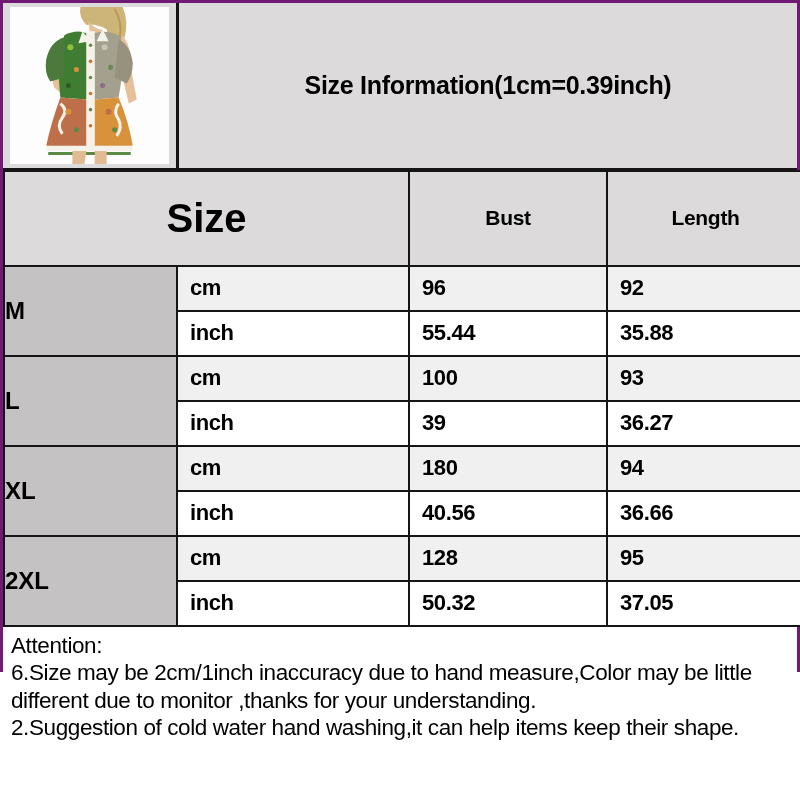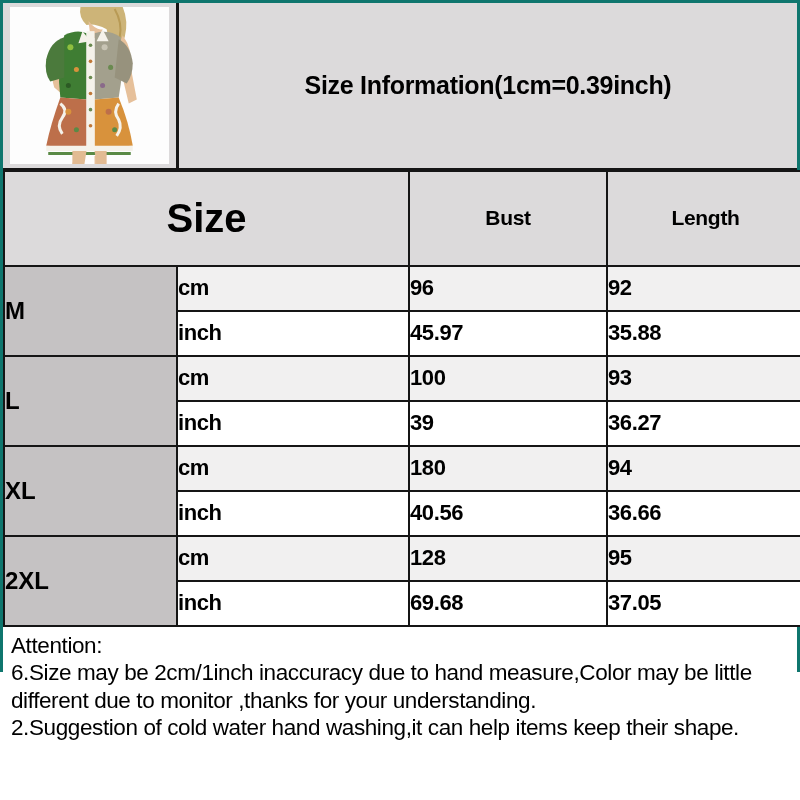--- a/index.html
+++ b/index.html
@@ -1,21 +1,21 @@
 <!DOCTYPE html>
 <html><head>
 <meta charset="utf-8">
 <style>
   * { box-sizing: border-box; margin: 0; padding: 0; }
   html, body { width: 800px; height: 800px; }
   body { font-family: "Liberation Sans", sans-serif; color: #000; background: #fff; }
 
   .frame {
     width: 800px; height: 672px;
-    border: 3px solid #0f766e;
+    border: 3px solid #701a75;
     display: flex; flex-direction: column;
     background: #f0abfc;
   }
 
   
   .banner {
     flex: 0 0 166px;
     display: flex;
     background: #dcdadb;
     border-bottom: 2px solid #151515;
@@ -40,21 +40,21 @@
     vertical-align: middle;
     padding: 0; overflow: hidden;
   }
   thead tr { height: 95px; }
   tbody tr { height: 45px; }
   .th-size   { background: #dcdadb; font-size: 40px; font-weight: bold; }
   .th-meas   { background: #dcdadb; font-size: 21px; font-weight: bold; letter-spacing: -0.3px; }
   .row-cm  td { background: #f1f0f0; }
   .row-inch td { background: #ffffff; }
   tbody tr td.td-size { background: #c5c2c3; font-size: 24px; font-weight: bold; }
-  .td-unit, .td-val { font-size: 22px; font-weight: bold; letter-spacing: -0.4px; }
+  .td-unit, .td-val { font-size: 22px; font-weight: bold; letter-spacing: -0.4px; padding-left: 12px; }
 
   
   .notes {
     flex: 1;
     background: #ffffff;
     padding: 5px 8px 0 8px;
     font-size: 22.5px; line-height: 1.22; letter-spacing: -0.4px;
   }
   .notes .note-line { margin: 0; }
 </style>
@@ -141,21 +141,21 @@
     <tbody>
 
       <tr class="row-cm">
         <td rowspan="2" class="td-size">M</td>
         <td class="td-unit">cm</td>
         <td class="td-val">96</td>
         <td class="td-val">92</td>
       </tr>
       <tr class="row-inch">
         <td class="td-unit">inch</td>
-        <td class="td-val">45.97</td>
+        <td class="td-val">55.44</td>
         <td class="td-val">35.88</td>
       </tr>
 
       <tr class="row-cm">
         <td rowspan="2" class="td-size">L</td>
         <td class="td-unit">cm</td>
         <td class="td-val">100</td>
         <td class="td-val">93</td>
       </tr>
       <tr class="row-inch">
@@ -177,21 +177,21 @@
       </tr>
 
       <tr class="row-cm">
         <td rowspan="2" class="td-size">2XL</td>
         <td class="td-unit">cm</td>
         <td class="td-val">128</td>
         <td class="td-val">95</td>
       </tr>
       <tr class="row-inch">
         <td class="td-unit">inch</td>
-        <td class="td-val">69.68</td>
+        <td class="td-val">50.32</td>
         <td class="td-val">37.05</td>
       </tr>
     </tbody>
   </table>
 
   <div class="notes">
     <p class="note-line">Attention:</p>
     <p class="note-line">6.Size may be 2cm/1inch inaccuracy due to hand measure,Color may be little different due to monitor ,thanks for your understanding.</p>
     <p class="note-line">2.Suggestion of cold water hand washing,it can help items keep their shape.</p>
   </div>

